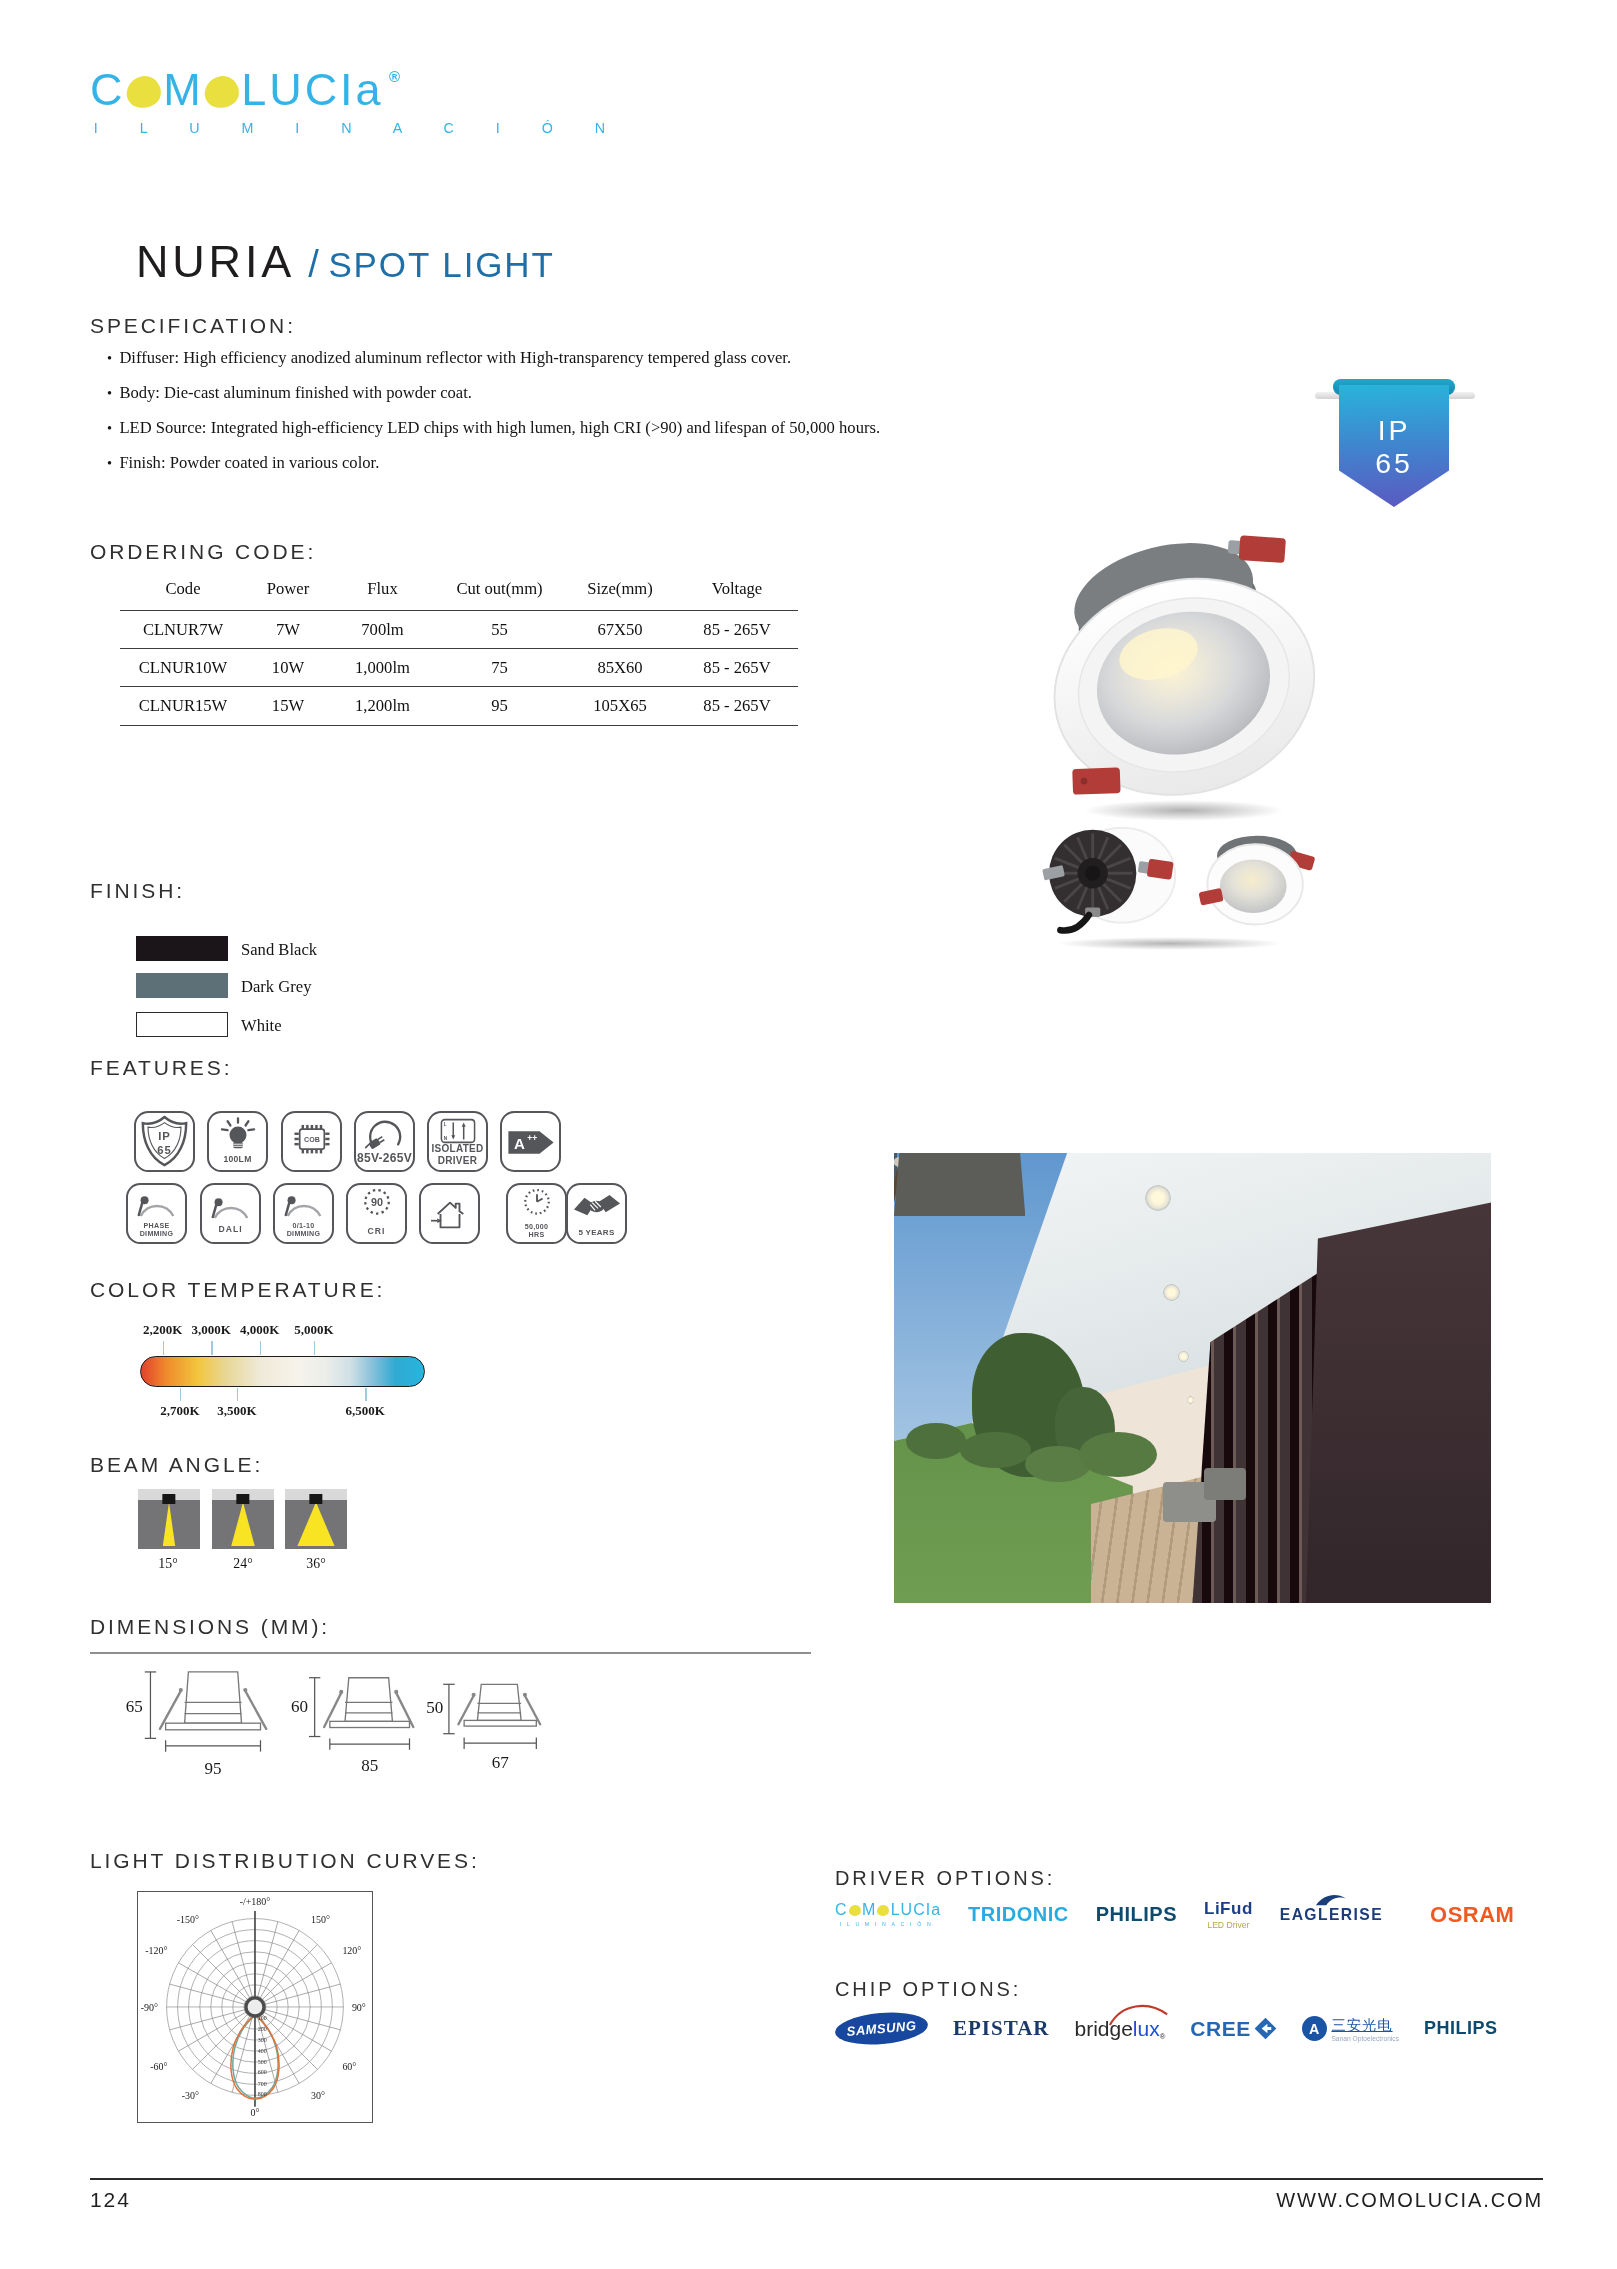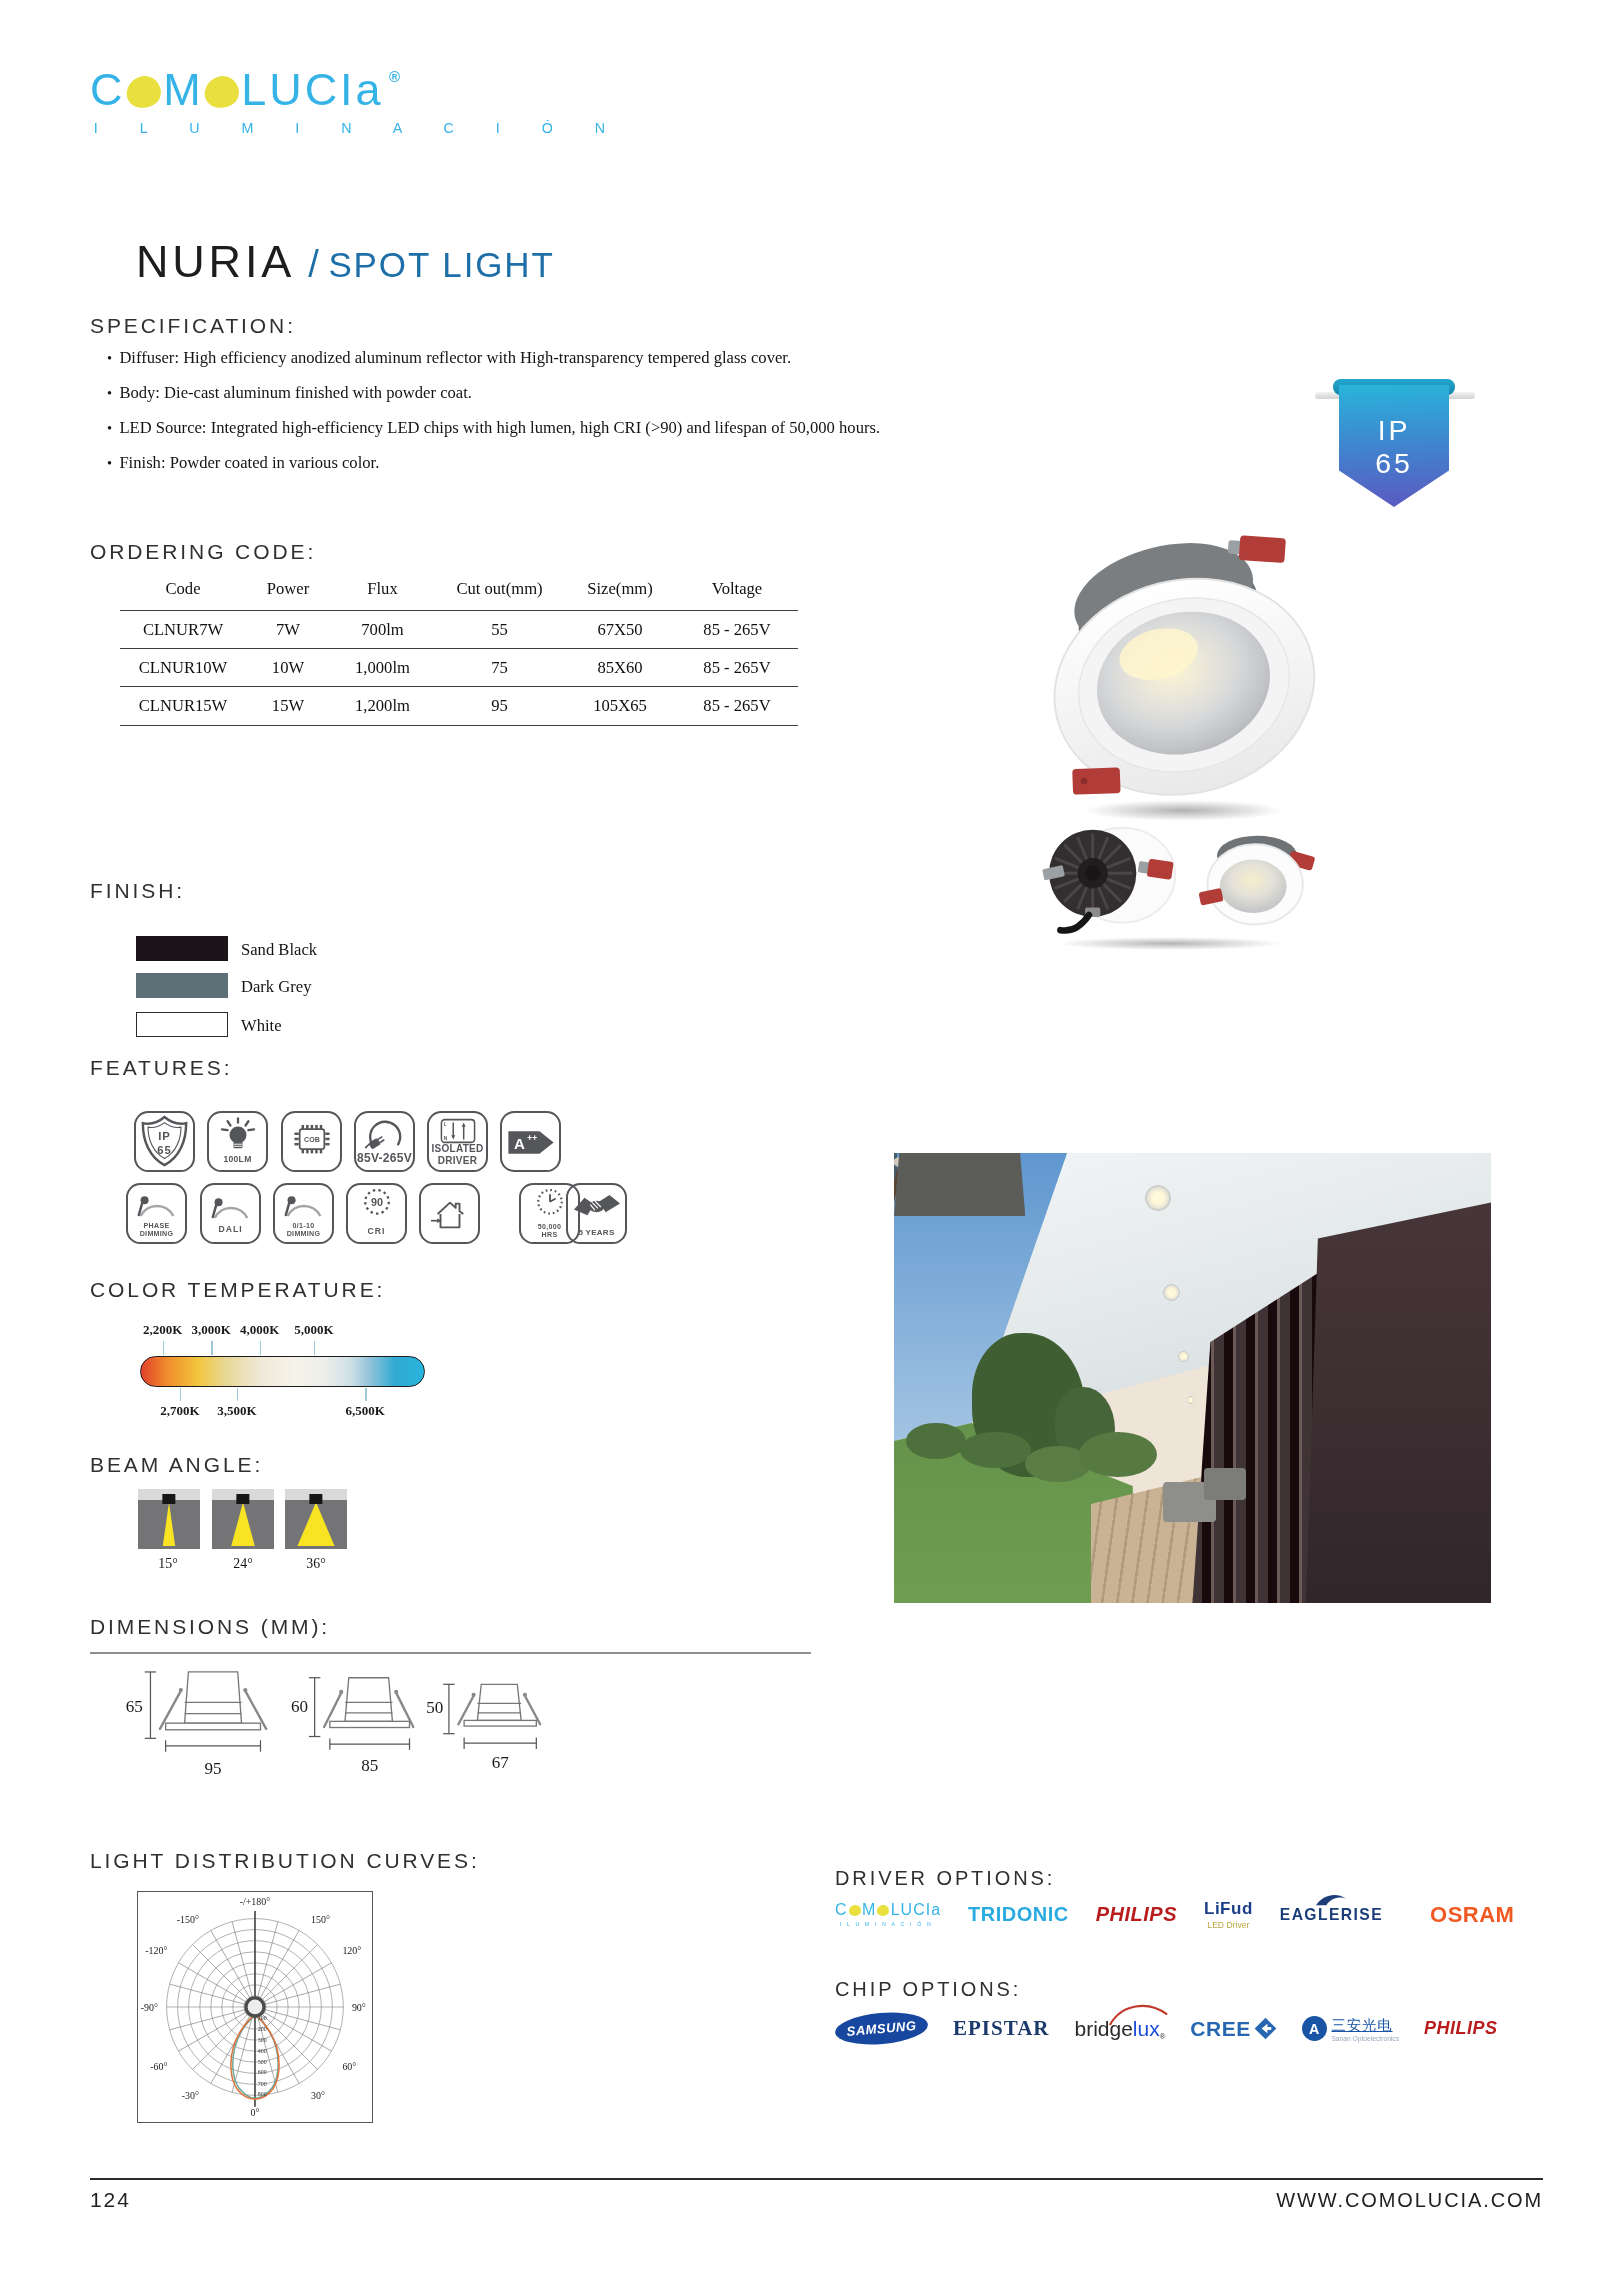--- a/index.html
+++ b/index.html
@@ -86,21 +86,21 @@
   .dim-num { font:400 18px "Liberation Serif",serif; fill:#1a1a1a; }
 
   
   .polar-box { position:absolute; left:137px; top:1891px; width:236px; height:232px; border:1.5px solid #55565a; background:#fff; }
   .pol-lbl { font:400 10.5px "Liberation Serif",serif; fill:#1a1a1a; }
   .pol-sm  { font:400 6.3px "Liberation Serif",serif; fill:#333; }
 
   
   .logo-row-flex { position:absolute; display:flex; align-items:center; }
   .b-tridonic { font-size:20px; font-weight:700; color:#29abe2; letter-spacing:0.5px; }
-  .b-philips  { font-size:20px; font-weight:700; color:#b91c1c; letter-spacing:0.5px;font-style:italic; }
+  .b-philips  { font-size:20px; font-weight:700; color:#0c4a6e; letter-spacing:0.5px; }
   .b-osram    { font-size:22px; font-weight:700; color:#f05a22; letter-spacing:0.5px;margin-left:20px; }
   .b-lifud    { text-align:center; }
   .b-lifud .n { font-size:17px; font-weight:700; color:#1d3f87; letter-spacing:0.5px; }
   .b-lifud .s { font-size:8.6px; color:#b9a73e; margin-top:1px; }
   .b-eagle    { position:relative; font-size:15.7px; font-weight:700; color:#1b3e7a; letter-spacing:1.4px; }
   .b-eagle svg{ position:absolute; top:-13.3px; left:34px; }
   .cl-mini { text-align:center; }
   .cl-mini .row { display:flex; align-items:center; font-size:16px; font-weight:500; color:#35b3e7; letter-spacing:1px; line-height:1; justify-content:center; }
   .cl-mini .pick { width:12.4px; height:11.4px; margin:1.9px 1px 0 1px; border-radius:52% 48% 58% 42% / 58% 52% 48% 42%; }
   .cl-mini .sub { font-size:5.2px; color:#35b3e7; letter-spacing:5.7px; margin-top:2.9px; }
@@ -455,21 +455,21 @@
     <svg width="40" height="38" viewBox="0 0 42 40" style="top:10.5px;left:50%;transform:translateX(-50%)">
       <g fill="none" stroke="#55565a" stroke-width="2" stroke-linejoin="round">
         <path d="M8,19 L21,7 L27,12.5 L27,8 L31,8 L31,16 L35,19"></path>
         <path d="M11,19 L11,33 L31,33 L31,19"></path>
       </g>
       <line x1="1" y1="26" x2="8" y2="26" stroke="#55565a" stroke-width="1.8"></line>
       <polygon points="7.5,23.6 12.5,26 7.5,28.4" fill="#55565a"></polygon>
     </svg>
   </div>
 
-  <div class="feat" style="left:519px;top:1183px">
+  <div class="feat" style="left:506px;top:1183px">
     <svg width="32" height="28.5" viewBox="0 0 34 30" style="top:2.9px;left:50%;transform:translateX(-50%)">
       <circle cx="17" cy="14.5" r="12.5" fill="none" stroke="#55565a" stroke-width="2.4" stroke-dasharray="1.8,3.1"></circle>
       <line x1="17" y1="14.5" x2="17" y2="6.5" stroke="#55565a" stroke-width="2"></line>
       <line x1="17" y1="14.5" x2="23" y2="11" stroke="#55565a" stroke-width="2"></line>
     </svg>
     <div class="cap" style="bottom:2.9px;font-size:7.1px">50,000
 HRS</div>
   </div>
 
   <div class="feat" style="left:566px;top:1183px">

